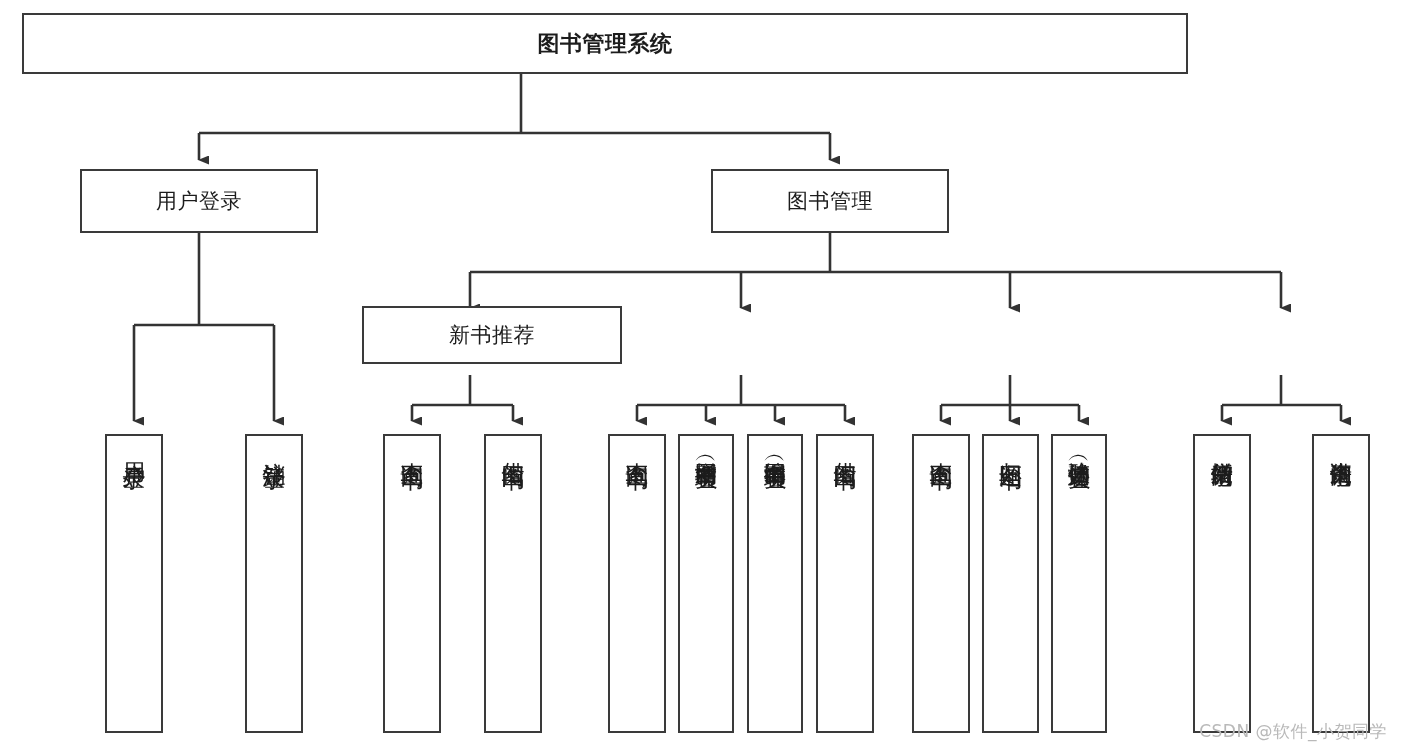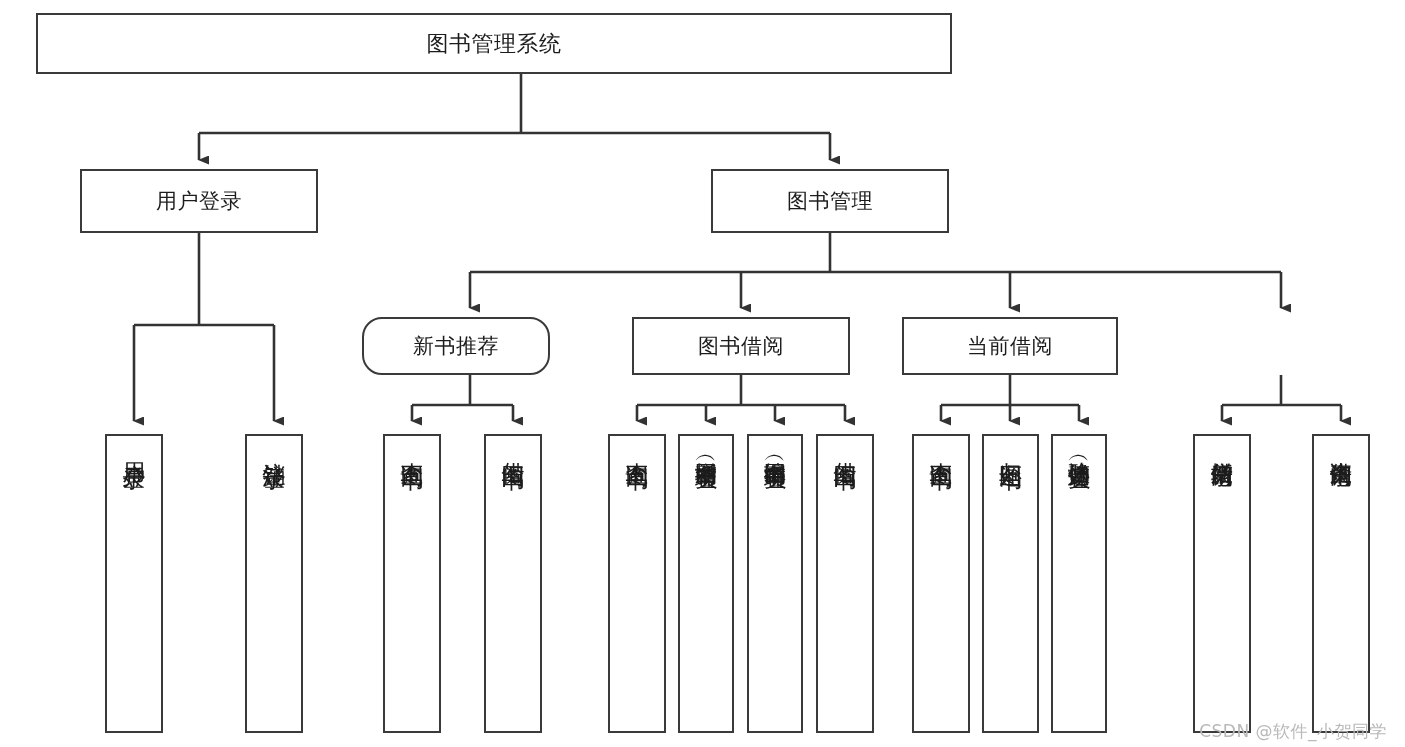--- a/index.html
+++ b/index.html
@@ -130,39 +130,33 @@
       <path d="M 1010,405 L 1010,421" marker-end="url(#arrowhead)"></path>
       <path d="M 1079,405 L 1079,421" marker-end="url(#arrowhead)"></path>
 
       <path d="M 1281,375 L 1281,405"></path>
       <path d="M 1222,405 L 1341,405"></path>
       <path d="M 1222,405 L 1222,421" marker-end="url(#arrowhead)"></path>
       <path d="M 1341,405 L 1341,421" marker-end="url(#arrowhead)"></path>
     </g>
   </svg>
 
-  <div class="node h root" style="left:36px; top:13px; width:916px; height:61px;">
+  <div class="node h root" style="left:22px; top:13px; width:1166px; height:61px;font-weight:bold;">
     <span class="node-label">图书管理系统</span>
   </div>
 
   <div class="node h" style="left:80px; top:169px; width:238px; height:64px;">
     <span class="node-label">用户登录</span>
   </div>
   <div class="node h" style="left:711px; top:169px; width:238px; height:64px;">
     <span class="node-label">图书管理</span>
   </div>
 
-  <div class="node h" style="left:362px; top:317px; width:188px; height:58px;border-radius:20px;">
+  <div class="node h" style="left:362px; top:306px; width:260px; height:58px;">
     <span class="node-label">新书推荐</span>
-  </div>
-  <div class="node h" style="left:632px; top:317px; width:218px; height:58px;">
-    <span class="node-label">图书借阅</span>
-  </div>
-  <div class="node h" style="left:902px; top:317px; width:216px; height:58px;">
-    <span class="node-label">当前借阅</span>
   </div>
 
   <div class="node v" style="left:105px; top:434px; width:58px; height:299px;">
     <span class="node-label">用户登录</span>
   </div>
   <div class="node v" style="left:245px; top:434px; width:58px; height:299px;">
     <span class="node-label">注销登录</span>
   </div>
 
   <div class="node v" style="left:383px; top:434px; width:58px; height:299px;">

